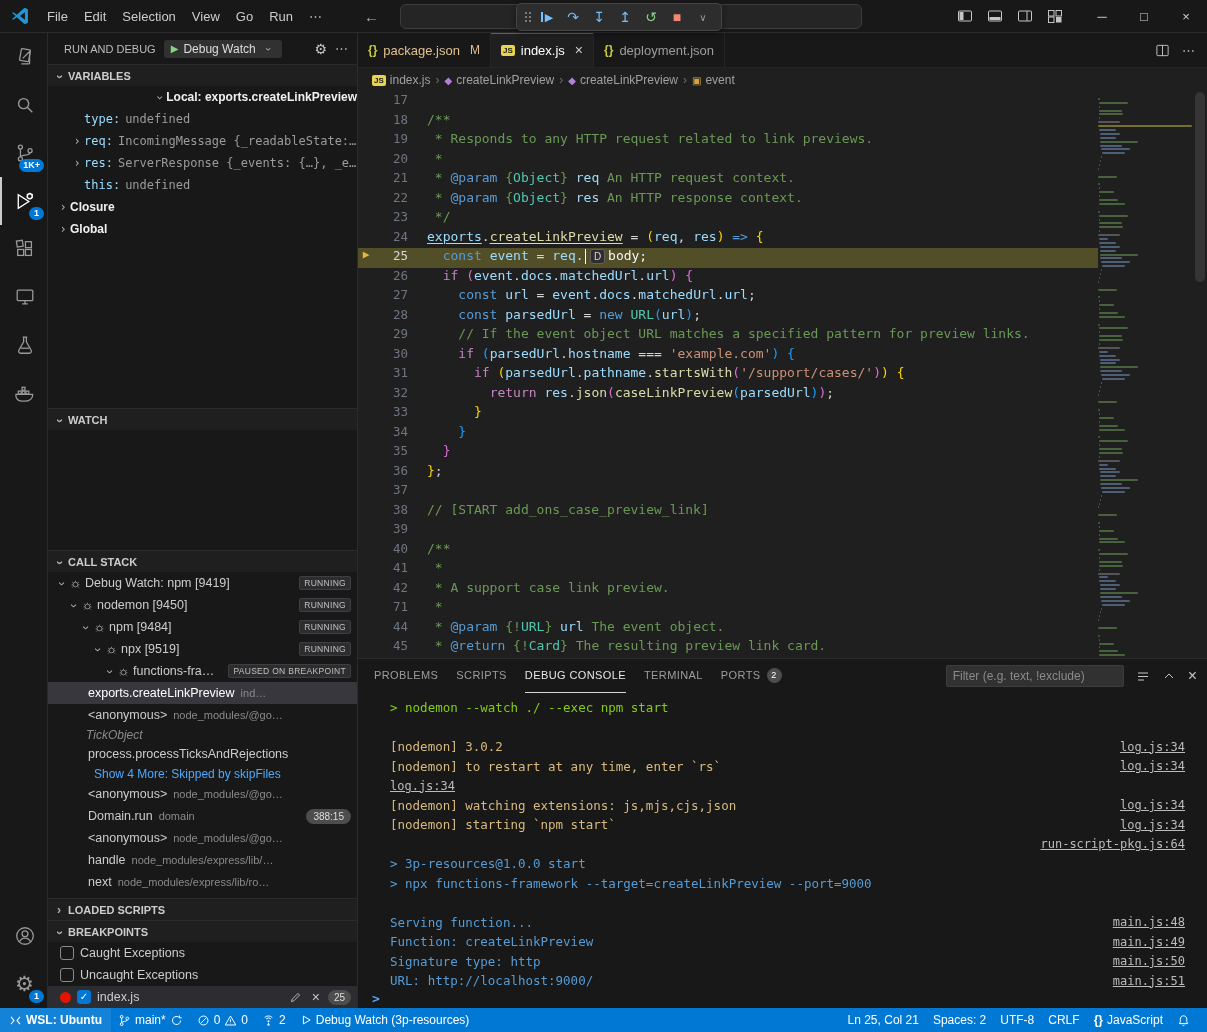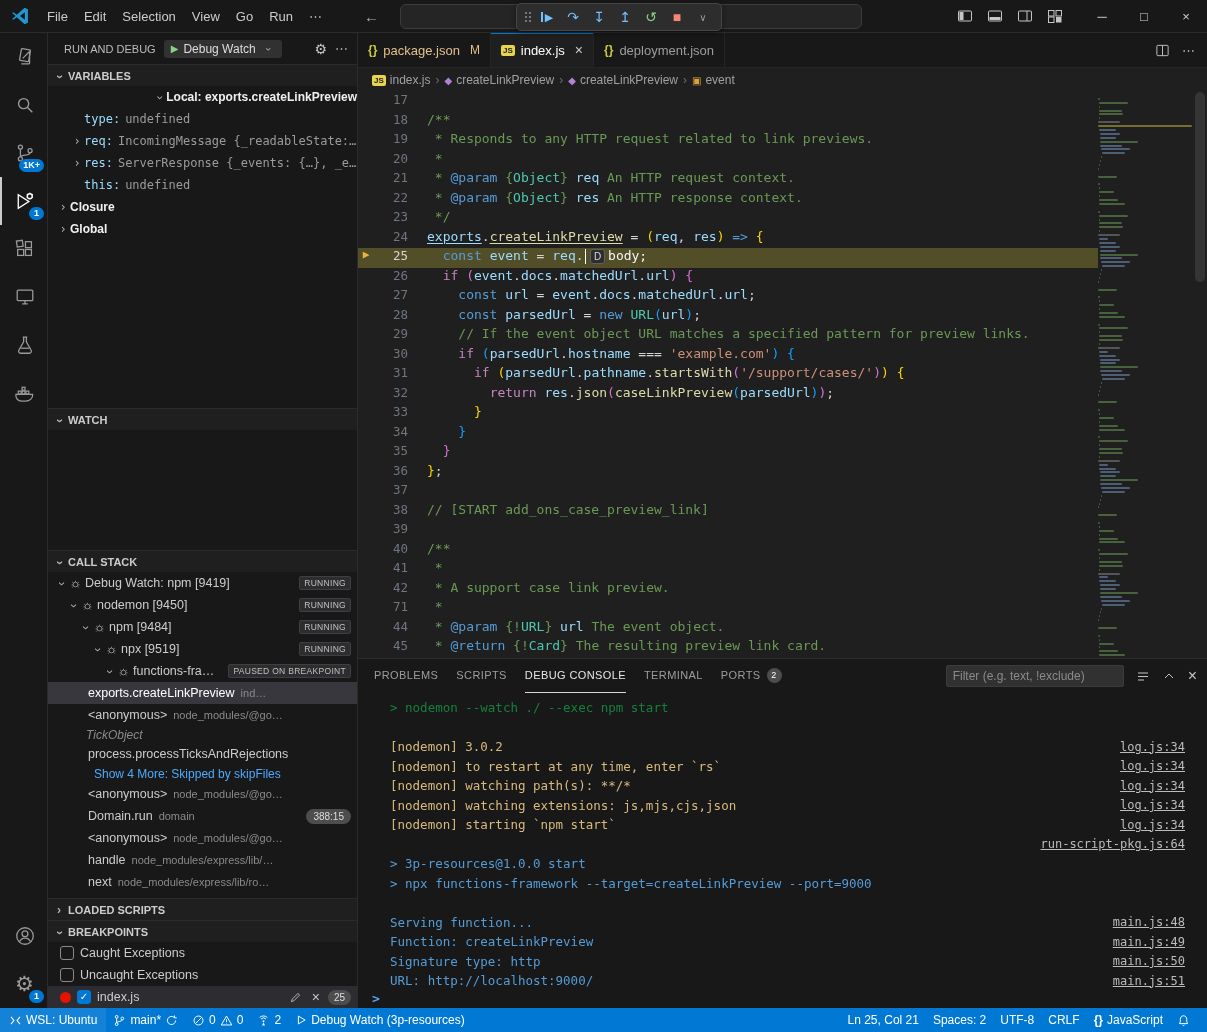--- a/index.html
+++ b/index.html
@@ -121,21 +121,21 @@
 .crow{height:19.5px;display:flex;align-items:center;padding-right:22px;white-space:pre}
 .ctext{flex:1;overflow:hidden}
 .clink{color:#bbbbbb;text-decoration:underline;font-size:12px}
 .console-prompt{height:20px;display:flex;align-items:center;padding-left:14px;font-family:"DejaVu Sans Mono",monospace;font-size:13px}
 .console-prompt .pr{color:#4daafc;font-weight:bold}
 
 .statusbar{height:24px;background:#0078d4;color:#fff;display:flex;align-items:center;font-size:12px;flex:0 0 24px;padding:0 10px 0 0}
 .sb-item{display:flex;align-items:center;gap:4px;padding:0 7px;height:100%;white-space:nowrap}
 .sb-left{display:flex;height:100%;align-items:center}
 .sb-right{margin-left:auto;display:flex;height:100%;align-items:center}
-.remote-ind{background:rgba(255,255,255,.08);padding:0 9px;font-weight:normal}
+.remote-ind{background:rgba(255,255,255,.08);padding:0 9px;font-weight:bold}
 svg{display:block}
 </style>
 </head>
 <body>
 
 <div class="window">
 
   <div class="titlebar">
     <svg class="vslogo" viewBox="0 0 24 24">
         <path fill="#2196d4" d="M17.5 2L8.2 10.6 4.1 7.4 2.5 8.3l4.3 3.7-4.3 3.7 1.6.9 4.1-3.2 9.3 8.6 4-1.9V3.9L17.5 2zm.4 5.6v8.8L11.9 12l6-4.4z"></path>
@@ -746,25 +746,25 @@
               </span>
             <span class="pa-icon">
                 <svg width="14" height="14" viewBox="0 0 14 14">
                   <path d="M3 9l4-4 4 4" stroke="#c5c5c5" fill="none"></path>
                 </svg>
               </span>
             <span class="px">×</span>
           </div>
         </div>
         <div class="console">
-            <div class="crow"><span class="ctext" style="color: #15803d;">&gt; nodemon --watch ./ --exec npm start</span></div>
+            <div class="crow"><span class="ctext" style="color: #84cc16;">&gt; nodemon --watch ./ --exec npm start</span></div>
             <div class="crow"><span class="ctext" style="color: rgb(204, 204, 204);"></span></div>
             <div class="crow"><span class="ctext" style="color: rgb(215, 186, 125);">[nodemon] 3.0.2</span><span class="clink">log.js:34</span></div>
             <div class="crow"><span class="ctext" style="color: rgb(215, 186, 125);">[nodemon] to restart at any time, enter `rs`</span><span class="clink">log.js:34</span></div>
-            <div class="crow"><span class="ctext" style="color: rgb(215, 186, 125);">[nodemon] watching path(s): **/*</span><span class="clink">log.js:34</span></div>
+            <div class="crow"><span class="clink">log.js:34</span></div>
             <div class="crow"><span class="ctext" style="color: rgb(215, 186, 125);">[nodemon] watching extensions: js,mjs,cjs,json</span><span class="clink">log.js:34</span></div>
             <div class="crow"><span class="ctext" style="color: rgb(215, 186, 125);">[nodemon] starting `npm start`</span><span class="clink">log.js:34</span></div>
             <div class="crow"><span class="ctext" style="color: rgb(204, 204, 204);"></span><span class="clink">run-script-pkg.js:64</span></div>
             <div class="crow"><span class="ctext" style="color: rgb(86, 156, 214);">&gt; 3p-resources@1.0.0 start</span></div>
             <div class="crow"><span class="ctext" style="color: rgb(86, 156, 214);">&gt; npx functions-framework --target=createLinkPreview --port=9000</span></div>
             <div class="crow"><span class="ctext" style="color: rgb(204, 204, 204);"></span></div>
             <div class="crow"><span class="ctext" style="color: rgb(86, 156, 214);">Serving function...</span><span class="clink">main.js:48</span></div>
             <div class="crow"><span class="ctext" style="color: rgb(86, 156, 214);">Function: createLinkPreview</span><span class="clink">main.js:49</span></div>
             <div class="crow"><span class="ctext" style="color: rgb(86, 156, 214);">Signature type: http</span><span class="clink">main.js:50</span></div>
             <div class="crow"><span class="ctext" style="color: rgb(86, 156, 214);">URL: http://localhost:9000/</span><span class="clink">main.js:51</span></div>

